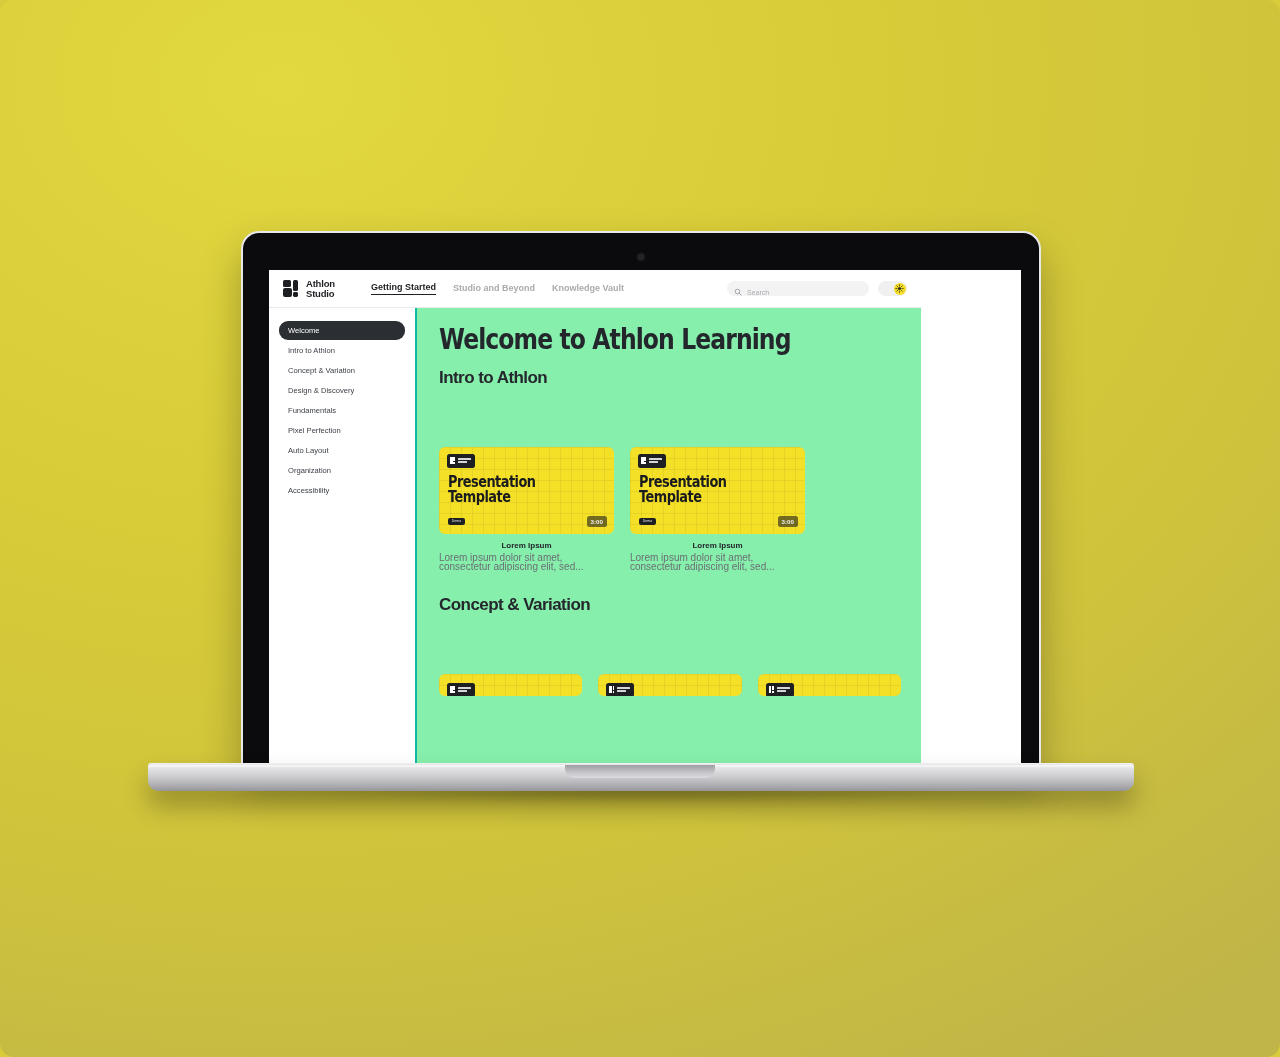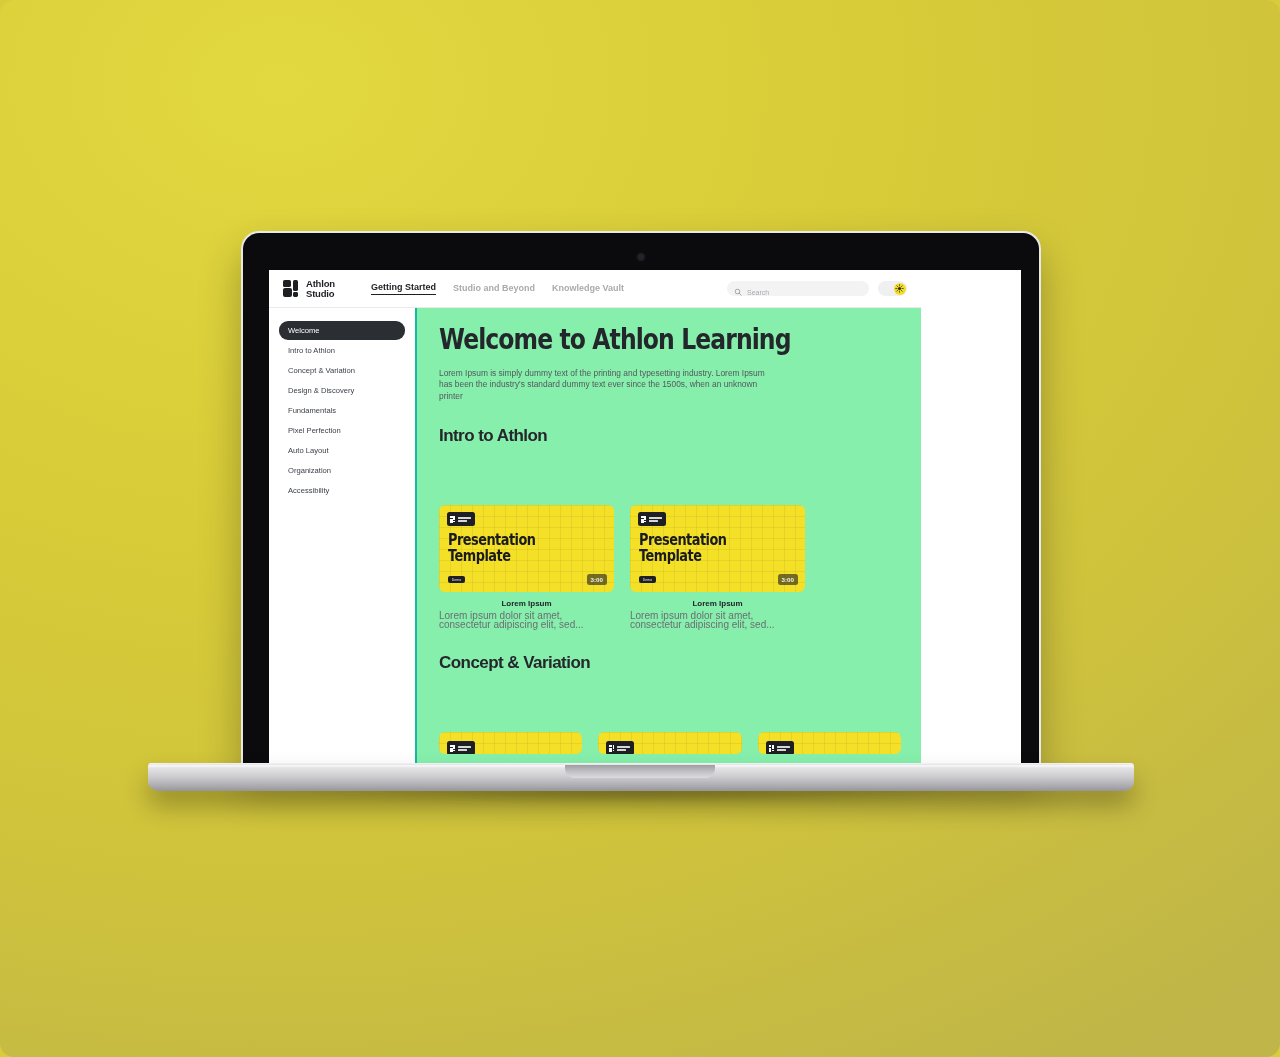--- a/index.html
+++ b/index.html
@@ -276,21 +276,20 @@
               <div class="side-item">Fundamentals</div>
               <div class="side-item">Pixel Perfection</div>
               <div class="side-item">Auto Layout</div>
               <div class="side-item">Organization</div>
               <div class="side-item">Accessibility</div>
             </div>
 
             <div class="content">
 
               <div class="h1">Welcome to Athlon Learning</div>
-              <div class="lede">Lorem Ipsum is simply dummy text of the printing and typesetting industry. Lorem Ipsum has been the industry's standard dummy text ever since the 1500s, when an unknown printer</div>
 
               <div class="h2">Intro to Athlon</div>
               <div class="grid2">
 
                 <div class="card">
                   <div class="thumb">
                     <div class="thumb-badge">
                       <div class="tb-mark">
                         <i class="tbm-a"></i>
                           <i class="tbm-b"></i>

